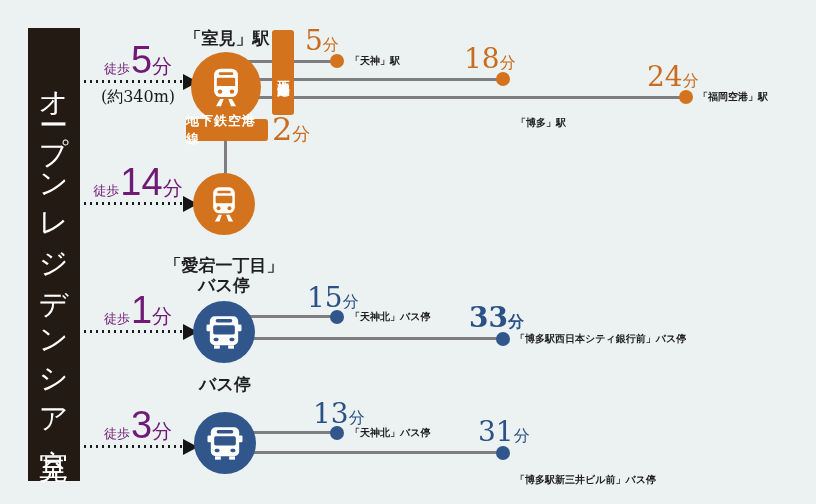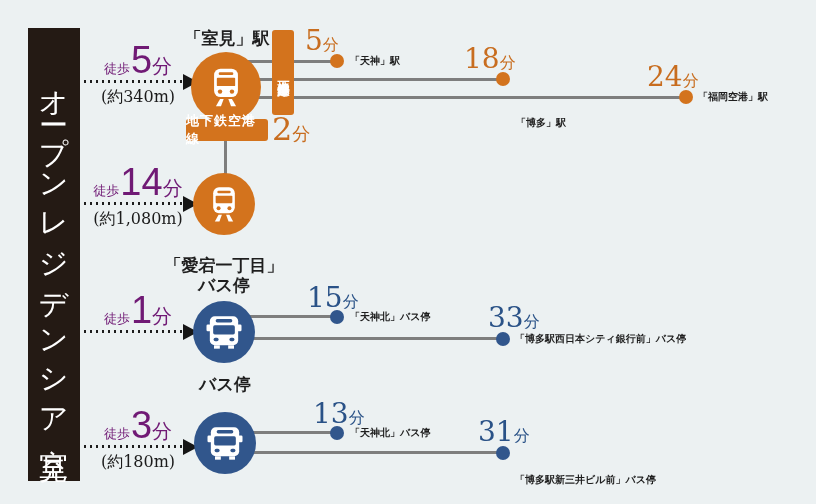--- a/index.html
+++ b/index.html
@@ -69,21 +69,20 @@
 
   <div class="walk" style="left:82px;top:167px;">
     <div class="walk-top">
       <span class="w-prefix">徒歩</span>
         <span class="w-num">14</span>
         <span class="w-unit">分</span>
     </div>
     <div class="dotline">
         <i class="ah"></i>
       </div>
-    <div class="w-dist">(約1,080m)</div>
   </div>
 
   <div class="walk" style="left:82px;top:295px;">
     <div class="walk-top">
       <span class="w-prefix">徒歩</span>
         <span class="w-num">1</span>
         <span class="w-unit">分</span>
     </div>
     <div class="dotline">
         <i class="ah"></i>
@@ -92,21 +91,20 @@
 
   <div class="walk" style="left:82px;top:410px;">
     <div class="walk-top">
       <span class="w-prefix">徒歩</span>
         <span class="w-num">3</span>
         <span class="w-unit">分</span>
     </div>
     <div class="dotline">
         <i class="ah"></i>
       </div>
-    <div class="w-dist">(約180m)</div>
   </div>
 
   <div class="vline" style="left:224px;top:87px;height:95px;"></div>
   <div class="hline" style="left:226px;top:60px;width:111px;"></div>
   <div class="hline" style="left:226px;top:78px;width:277px;"></div>
   <div class="hline" style="left:226px;top:96px;width:460px;"></div>
 
   <div class="hline" style="left:224px;top:315px;width:113px;"></div>
   <div class="hline" style="left:224px;top:337px;width:279px;"></div>
   <div class="hline" style="left:225px;top:431px;width:112px;"></div>
@@ -178,21 +176,21 @@
       <rect x="29" y="40" width="7" height="4" fill="#ffffff"></rect>
     </svg>
   </div>
 
   <div class="min b" style="left:307px;top:284px;">
     <span class="m-num">15</span><span class="m-unit">分</span>
   </div>
   <div class="dot b" style="left:330px;top:310px;"></div>
   <div class="dlabel" style="left:350px;top:308px;">「天神北」バス停</div>
 
-  <div class="min b" style="left:488px;top:304px;">
+  <div class="min b" style="left:469px;top:304px;font-weight:bold;">
     <span class="m-num">33</span><span class="m-unit">分</span>
   </div>
   <div class="dot b" style="left:496px;top:332px;"></div>
   <div class="dlabel" style="left:515px;top:330px;">「博多駅西日本シティ銀行前」バス停</div>
 
   <div class="nlabel" style="left:85px;top:375px;width:280px;">
     <div>バス停</div>
   </div>
   <div class="node b" style="left:194px;top:412px;width:62px;height:62px;">
     <svg width="40" height="40" viewBox="0 0 48 48">

